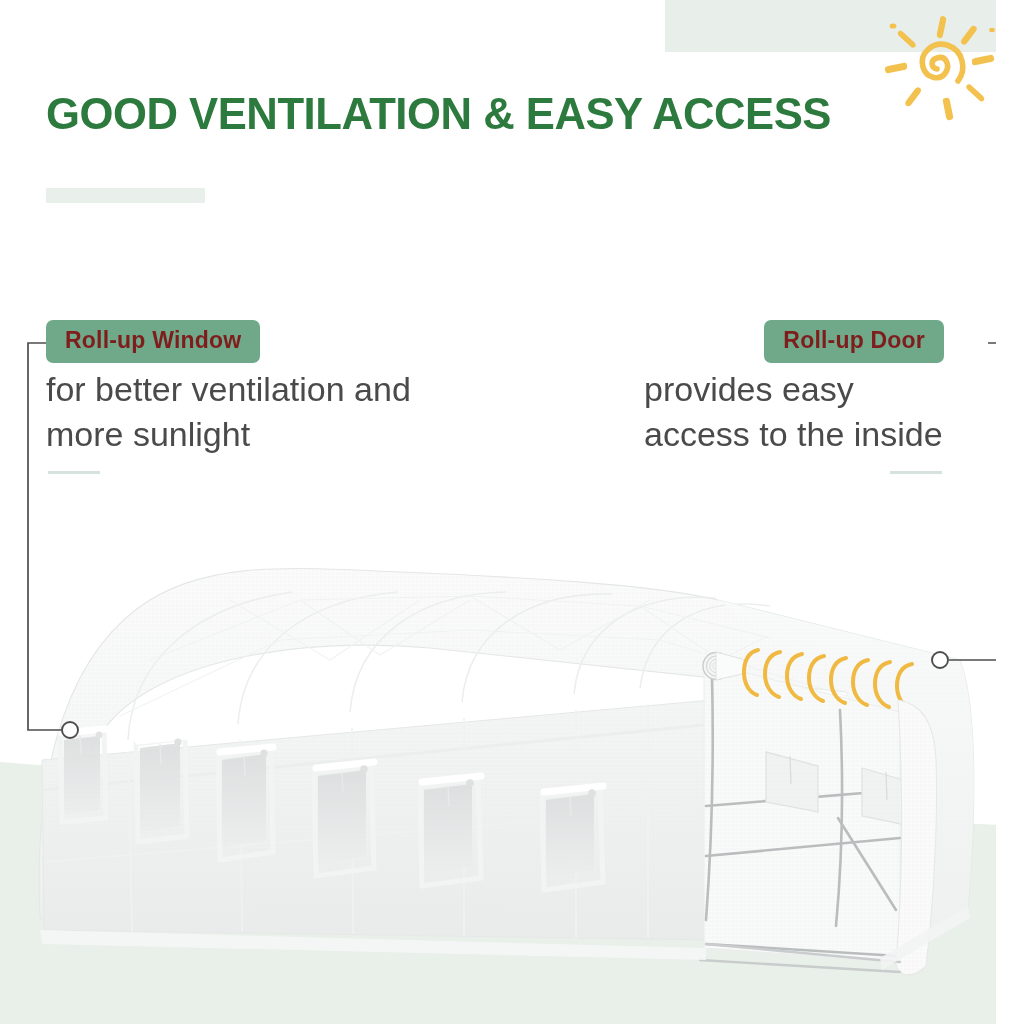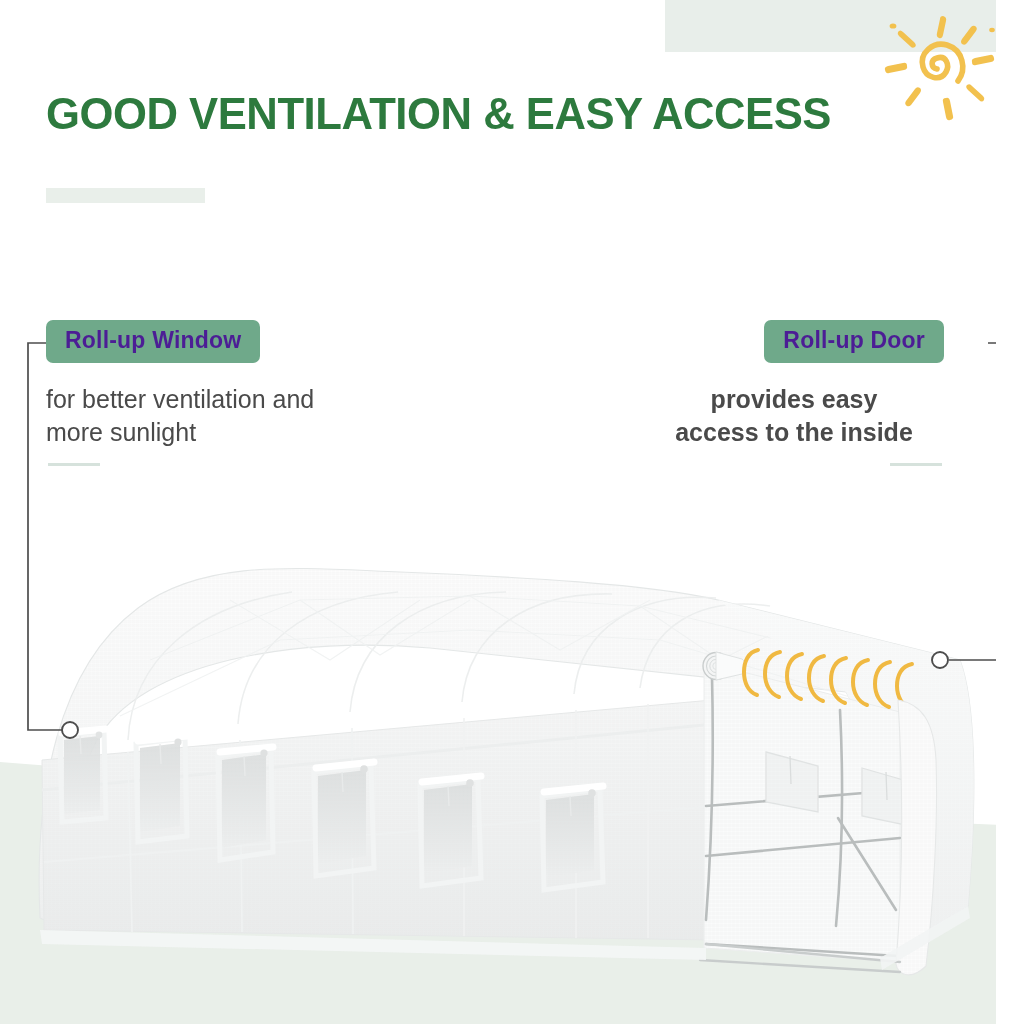--- a/index.html
+++ b/index.html
@@ -50,53 +50,53 @@
     width: 159px; height: 15px;
     background: #e9efea;
   }
 
   
   .callout { position: absolute; }
 
   .badge {
     display: inline-block;
     background: #6fa98a;
-    color: #4c1d95;
+    color: #7f1d1d;
     font-size: 23px;
     font-weight: 700;
     letter-spacing: 0.2px;
     border-radius: 7px;
     padding: 9px 19px 11px 19px;
     white-space: nowrap;
     line-height: 1;
   }
 
   .desc {
-    font-size: 25px;
+    font-size: 34px;
     line-height: 1.32;
     color: #4a4a4a;
     font-weight: 400;
-    margin-top: 20px;
+    margin-top: 4px;
     white-space: pre-line;
   }
 
   .underline {
     width: 52px; height: 3px;
     background: #d6e2dc;
     margin-top: 14px;
   }
 
   
   #callout-window { left: 46px; top: 320px; width: 380px; }
   #callout-window .desc { text-align: left; }
   #callout-window .underline { margin-left: 2px; }
 
   
   #callout-door { right: 52px; top: 320px; width: 300px; text-align: right; }
-  #callout-door .desc { text-align: center; font-weight: bold; }
+  #callout-door .desc { text-align: left; }
   #callout-door .underline { margin-left: auto; margin-right: 2px; }
 
   
   .leaders {
     position: absolute; left: 0; top: 0;
     width: 1024px; height: 1024px;
     pointer-events: none;
   }
 
   

